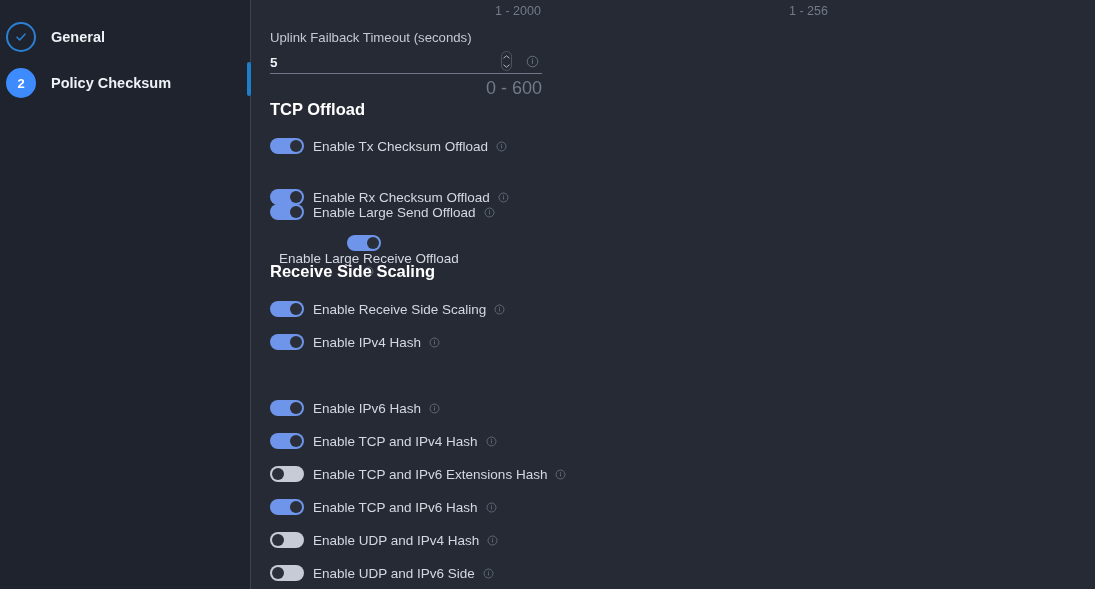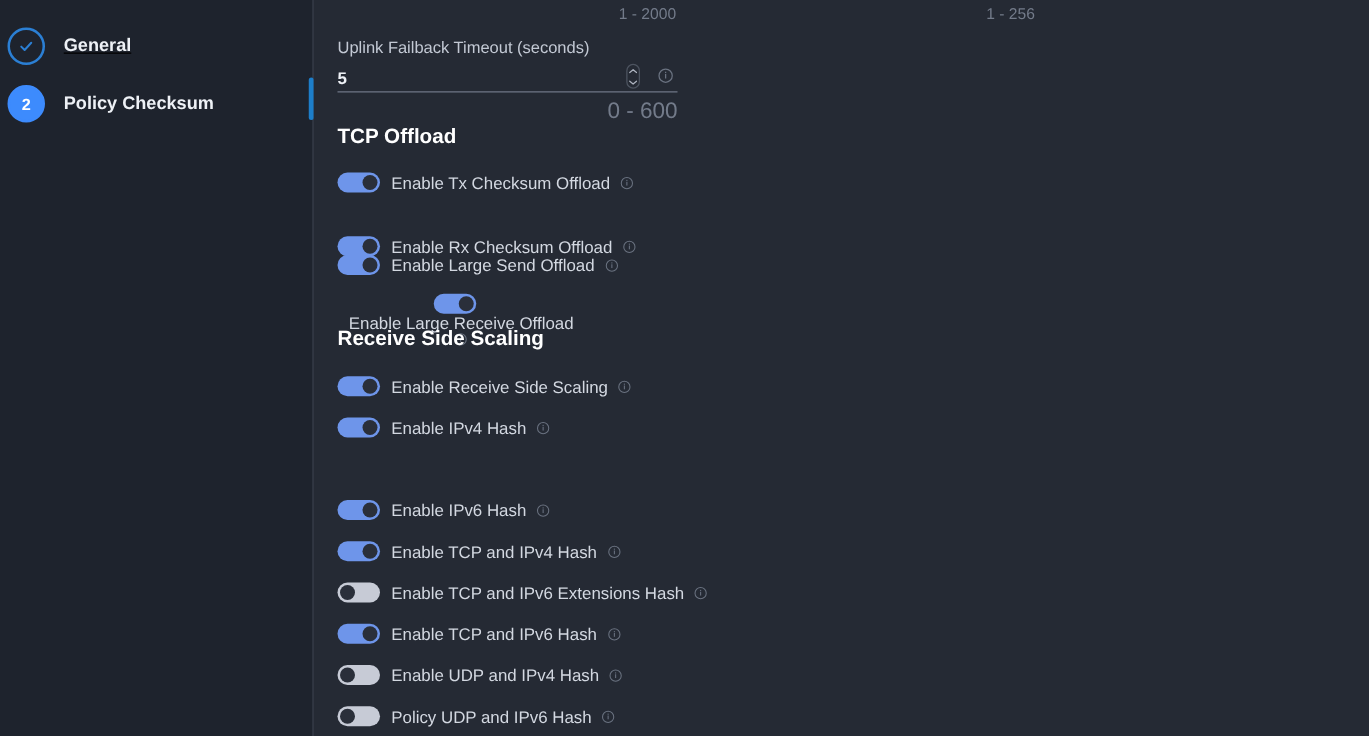--- a/index.html
+++ b/index.html
@@ -30,21 +30,21 @@
     height: 589px;
     background: #1e232d;
   }
   .step {
     position: absolute;
     left: 0;
     display: flex;
     align-items: center;
     height: 32px;
   }
-  .step-general { top: 21px; text-decoration: underline; }
+  .step-general { top: 21px; }
   .step-policy  { top: 67px; }
 
   .step-marker {
     width: 30px;
     height: 30px;
     margin-left: 6px;
     border-radius: 50%;
     flex: none;
     display: flex;
     align-items: center;
@@ -437,21 +437,21 @@
           <rect x="6" y="5.2" width="1" height="3.6" fill="#6a7280"></rect>
             <rect x="6" y="3.4" width="1" height="1.1" fill="#6a7280"></rect>
         </svg>
       </span>
     </div>
 
     <div class="toggle-row" style="top:563px;">
       <div class="toggle off">
           <span class="knob"></span>
         </div>
-      <div class="toggle-label">Policy UDP and IPv6 Hash</div>
+      <div class="toggle-label">Enable UDP and IPv6 Side</div>
       <span class="toggle-info">
         <svg class="info-glyph" width="11" height="11" viewBox="0 0 13 13" aria-hidden="true">
           <circle cx="6.5" cy="6.5" r="5.3" fill="none" stroke="#6a7280" stroke-width="1"></circle>
           <rect x="6" y="5.2" width="1" height="3.6" fill="#6a7280"></rect>
             <rect x="6" y="3.4" width="1" height="1.1" fill="#6a7280"></rect>
         </svg>
       </span>
     </div>
 
   </div>

